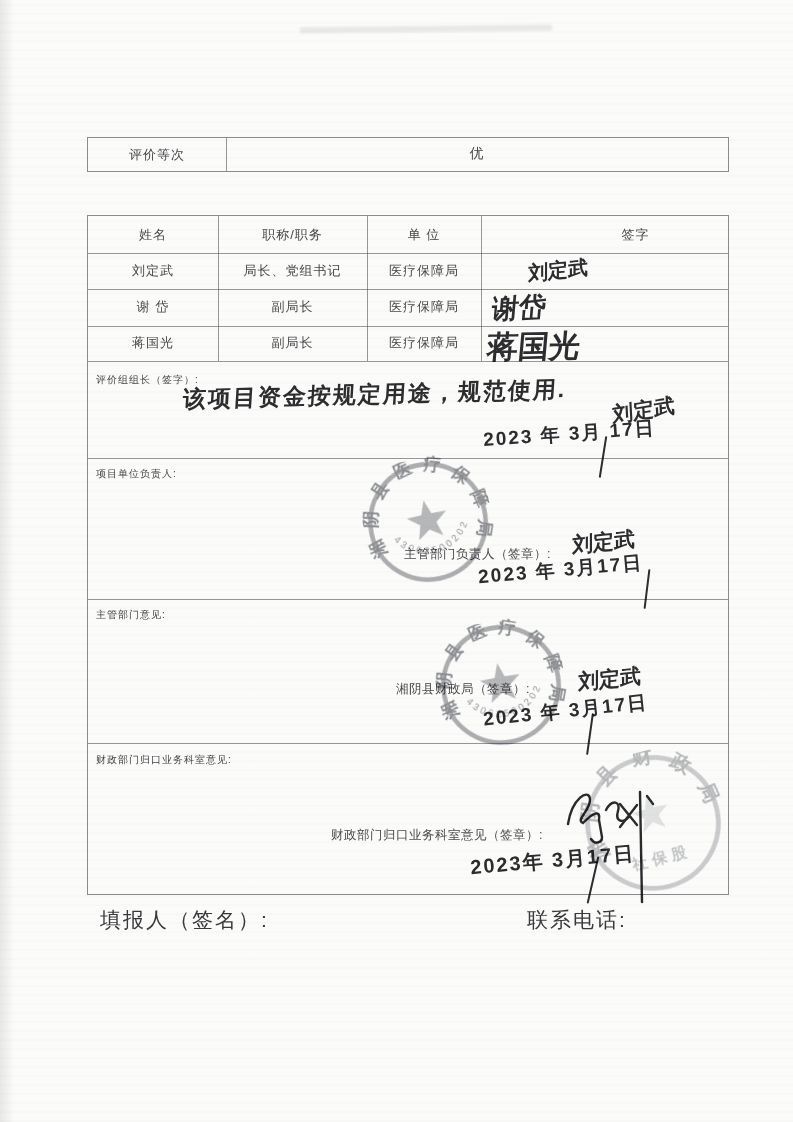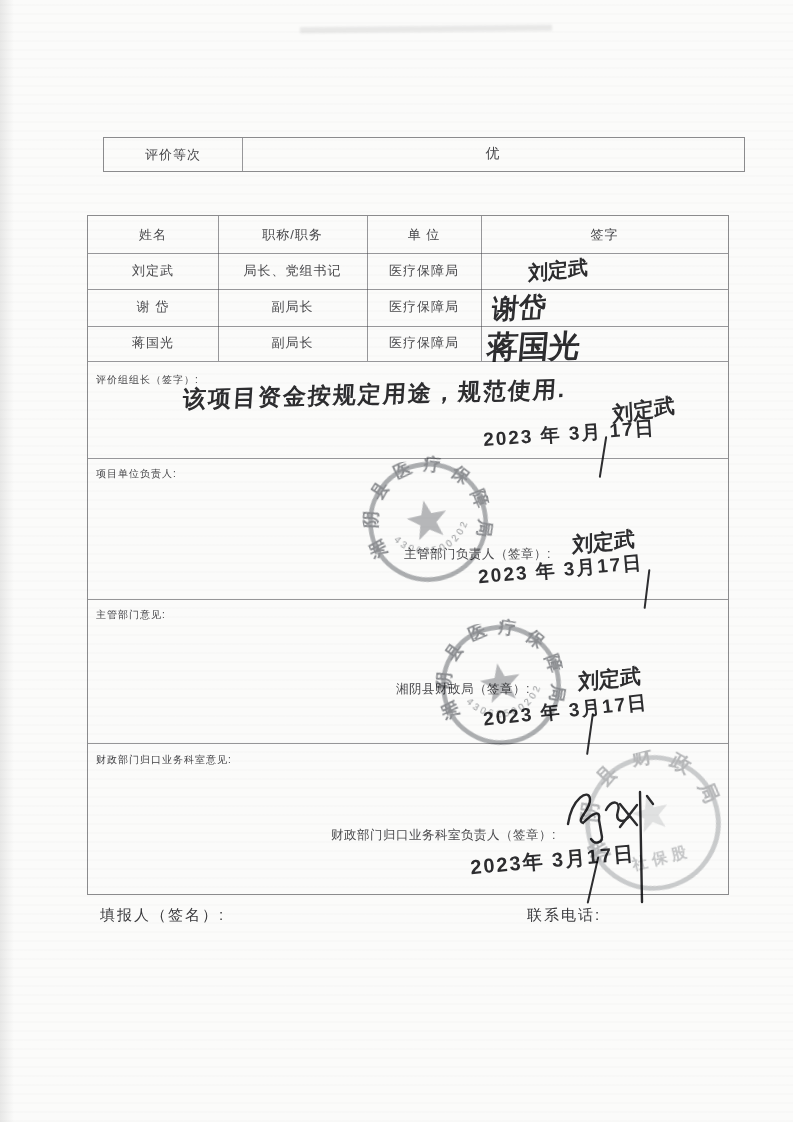--- a/index.html
+++ b/index.html
@@ -9,31 +9,31 @@
     background-image:repeating-linear-gradient(0deg, rgba(0,0,0,0.010) 0 2px, transparent 2px 9px);
     font-family:"Liberation Sans","DejaVu Sans",sans-serif;
     color:#454548;overflow:hidden;
   }
   .edge-left{position:absolute;left:0;top:0;width:14px;height:1122px;
     background:linear-gradient(90deg, rgba(140,140,140,0.18), rgba(140,140,140,0));}
   .smudge{position:absolute;left:300px;top:26px;width:252px;height:6px;
     background:rgba(110,110,110,0.14);filter:blur(1.2px);transform:rotate(-.6deg);}
   
   .tbl{position:absolute;border:1px solid rgba(70,70,75,0.62);}
-  .t1{left:103px;top:137px;width:640px;height:33px;font-family:Liberation Mono, monospace;}
+  .t1{left:87px;top:137px;width:640px;height:33px;font-family:Liberation Mono, monospace;}
   .t2{left:87px;top:215px;width:640px;height:678px;}
   .hl{position:absolute;left:0;width:100%;height:0;border-top:1px solid rgba(70,70,75,0.55);}
   .vl{position:absolute;top:0;width:0;border-left:1px solid rgba(70,70,75,0.55);}
   .cell{position:absolute;font-size:13px;letter-spacing:1px;color:#47474a;}
   .ctr{text-align:center;}
   .sec-label{position:absolute;font-size:10px;letter-spacing:1px;color:#424245;}
   .signer-label{position:absolute;font-size:12.5px;letter-spacing:.5px;color:#4a4a4d;}
   .title{position:absolute;left:87px;top:182px;width:640px;text-align:center;
     font-size:15px;font-weight:bold;letter-spacing:3px;color:#3c3c40;}
-  .footer-label{position:absolute;font-size:15px;letter-spacing:2px;color:#39393c;}
+  .footer-label{position:absolute;font-size:21px;letter-spacing:2px;color:#39393c;}
   
   .hw{position:absolute;color:#2d2d30;font-weight:600;mix-blend-mode:multiply;white-space:nowrap;}
   .hw-sig{transform:rotate(-6deg) skewX(-6deg);}
   .hw-line{position:absolute;width:2px;background:#2e2e31;mix-blend-mode:multiply;border-radius:2px;}
   
   .stamp{position:absolute;mix-blend-mode:multiply;filter:blur(.3px);}
   .seal-ring{fill:none;stroke:#9a9ca0;stroke-width:5;opacity:.8;}
   .seal-star{fill:#9ea0a4;opacity:.72;}
   .seal-text{font-size:19px;font-weight:bold;fill:#8d8f93;letter-spacing:2px;
     font-family:"Liberation Sans","DejaVu Sans",sans-serif;}
@@ -67,42 +67,42 @@
     <div class="hl" style="top:383px;"></div>
     <div class="hl" style="top:527px;"></div>
 
     <div class="vl" style="left:130px;height:145px;"></div>
     <div class="vl" style="left:279px;height:145px;"></div>
     <div class="vl" style="left:393px;height:145px;"></div>
 
     <div class="cell ctr" style="left:0;top:10px;width:130px;">姓名</div>
     <div class="cell ctr" style="left:130px;top:10px;width:149px;">职称/职务</div>
     <div class="cell ctr" style="left:279px;top:10px;width:114px;">单 位</div>
-    <div class="cell ctr" style="left:393px;top:10px;width:247px;">签字</div>
+    <div class="cell ctr" style="left:393px;top:10px;width:247px;padding-left:31px;">签字</div>
 
     <div class="cell ctr" style="left:0;top:46px;width:130px;">刘定武</div>
     <div class="cell ctr" style="left:130px;top:46px;width:149px;">局长、党组书记</div>
     <div class="cell ctr" style="left:279px;top:46px;width:114px;">医疗保障局</div>
 
     <div class="cell ctr" style="left:0;top:82px;width:130px;">谢 岱</div>
     <div class="cell ctr" style="left:130px;top:82px;width:149px;">副局长</div>
     <div class="cell ctr" style="left:279px;top:82px;width:114px;">医疗保障局</div>
 
     <div class="cell ctr" style="left:0;top:118px;width:130px;">蒋国光</div>
     <div class="cell ctr" style="left:130px;top:118px;width:149px;">副局长</div>
     <div class="cell ctr" style="left:279px;top:118px;width:114px;">医疗保障局</div>
 
     <div class="sec-label" style="left:8px;top:157px;">评价组组长（签字）:</div>
     <div class="sec-label" style="left:8px;top:251px;">项目单位负责人:</div>
     <div class="sec-label" style="left:8px;top:392px;">主管部门意见:</div>
     <div class="sec-label" style="left:8px;top:537px;">财政部门归口业务科室意见:</div>
 
     <div class="signer-label" style="left:316px;top:330px;">主管部门负责人（签章）:</div>
     <div class="signer-label" style="left:308px;top:465px;">湘阴县财政局（签章）:</div>
-    <div class="signer-label" style="left:243px;top:611px;">财政部门归口业务科室负责人（签章）:</div>
+    <div class="signer-label" style="left:243px;top:611px;">财政部门归口业务科室意见（签章）:</div>
   </div>
 
   <div class="hw hw-sig" style="left:528px;top:257px;font-size:20px;">刘定武</div>
   <div class="hw hw-sig" style="left:492px;top:290px;font-size:27px;transform:rotate(-3deg) skewX(-8deg);">谢岱</div>
   <div class="hw hw-sig" style="left:487px;top:326px;font-size:31px;transform:rotate(-1deg) skewX(-6deg);">蒋国光</div>
 
   <div class="hw" style="left:183px;top:379px;font-size:23px;letter-spacing:2px;transform:rotate(-1.5deg) skewX(-5deg);">该项目资金按规定用途，规范使用.</div>
   <div class="hw hw-sig" style="left:612px;top:396px;font-size:21px;transform:rotate(-9deg) skewX(-6deg);">刘定武</div>
   <div class="hw" style="left:483px;top:421px;font-size:19px;letter-spacing:2px;transform:rotate(-4deg);">2023 年 3月 17日</div>
   <div class="hw-line" style="left:602px;top:436px;height:42px;transform:rotate(9deg);"></div>

